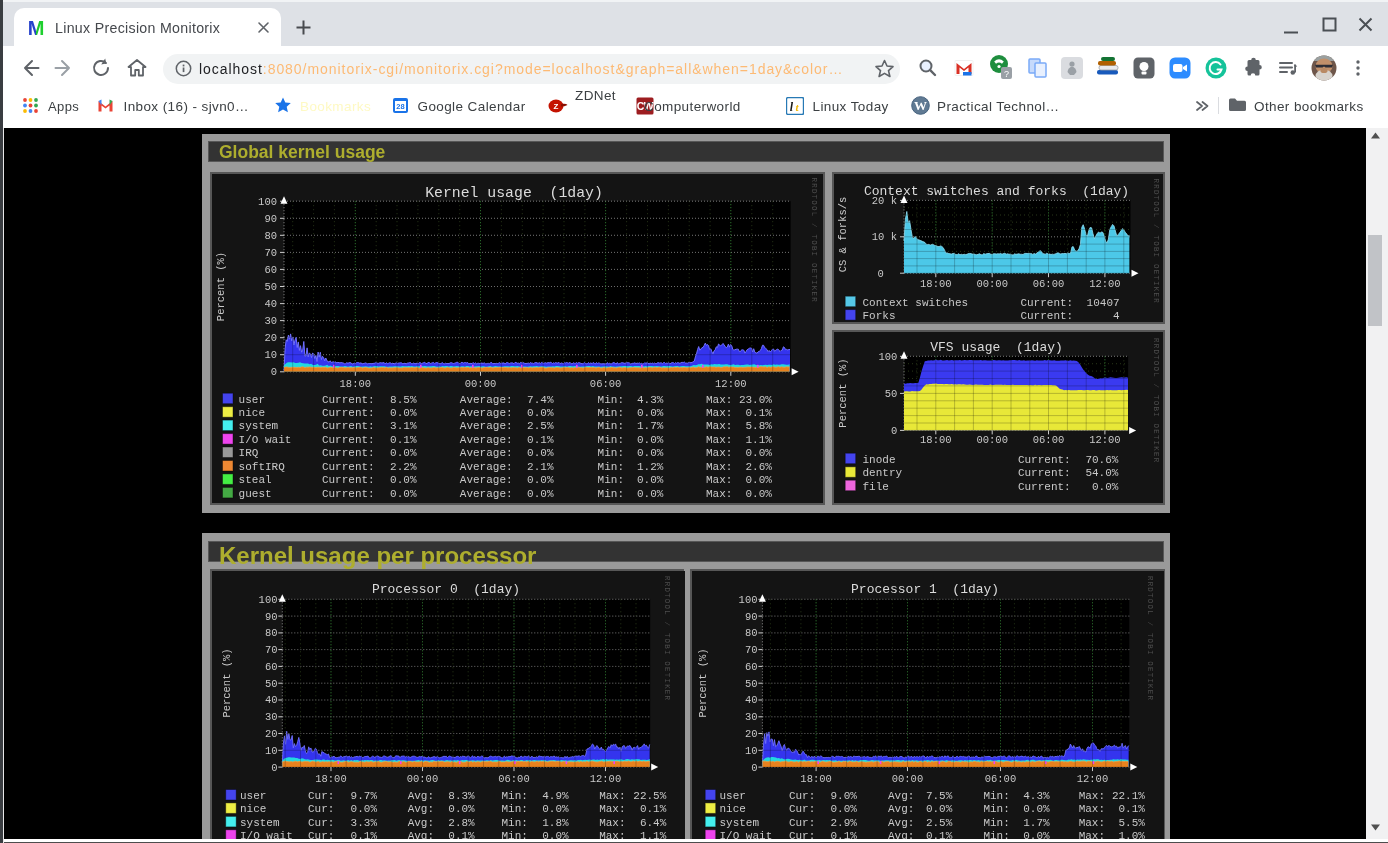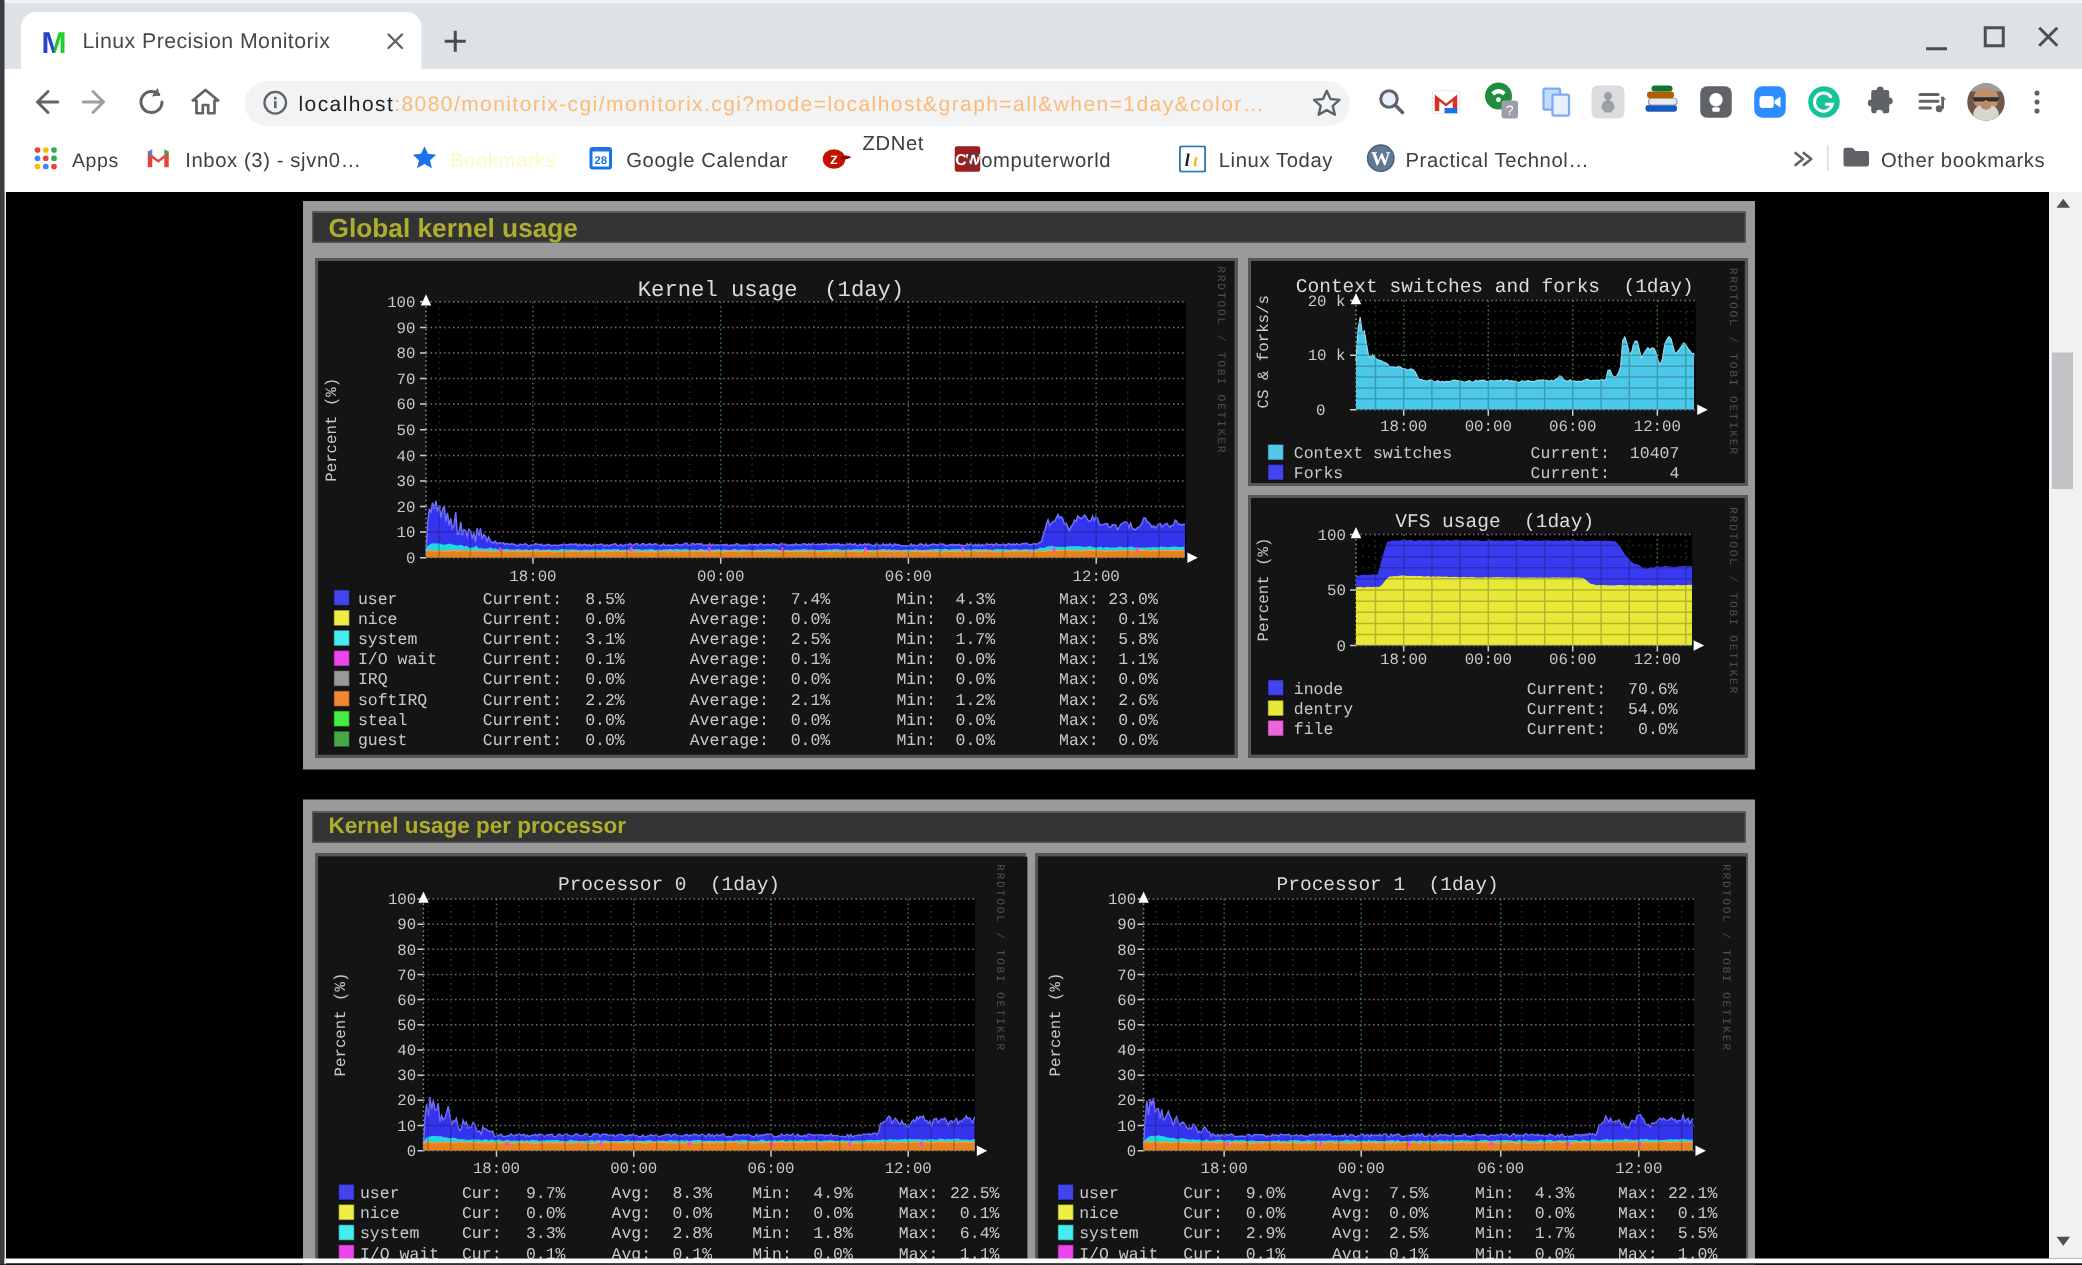--- a/index.html
+++ b/index.html
@@ -179,21 +179,21 @@
     <circle cx="9.5" cy="9.5" r="8.8" fill="none" stroke="#46627e" stroke-width="1"></circle>
     <text x="9.5" y="14" font-size="13" fill="#fff" text-anchor="middle" font-family="Liberation Serif" font-weight="bold">W</text>
   </svg>
 <svg style="position:absolute;left:1194.0px;top:97.5px" width="16" height="16" viewBox="0 0 16 16">
     <path d="M3 4 L8 8 L3 12 M8.5 4 L13.5 8 L8.5 12" stroke="#5f6368" stroke-width="1.8" fill="none" stroke-linecap="round" stroke-linejoin="round"></path>
   </svg>
 <svg style="position:absolute;left:1227.5px;top:97.0px" width="19" height="16" viewBox="0 0 19 16">
     <path d="M1 3 a1.5 1.5 0 0 1 1.5 -1.5 H7 l2 2.2 H16.5 A1.5 1.5 0 0 1 18 5.2 V12.5 A1.5 1.5 0 0 1 16.5 14 H2.5 A1.5 1.5 0 0 1 1 12.5Z" fill="#5f6368"></path>
   </svg>
 <div class="abs" style="top:98.5px;left:48px;font-size:13px;letter-spacing:0.4px;color:#3c4043">Apps</div>
-<div class="abs" style="top:98.5px;left:123.5px;font-size:13.5px;letter-spacing:0.4px;color:#3c4043">Inbox (3) - sjvn0…</div>
+<div class="abs" style="top:98.5px;left:123.5px;font-size:13.5px;letter-spacing:0.4px;color:#3c4043">Inbox (16) - sjvn0…</div>
 <div class="abs" style="top:98.5px;left:300px;font-size:13.5px;letter-spacing:0.4px;color:#fef9c3">Bookmarks</div>
 <div class="abs" style="top:98.5px;left:417.5px;font-size:13.5px;letter-spacing:0.4px;color:#3c4043">Google Calendar</div>
 <div class="abs" style="top:88px;left:575px;font-size:13.5px;letter-spacing:0.4px;color:#3c4043">ZDNet</div>
 <div class="abs" style="top:98.5px;left:644px;font-size:13.5px;letter-spacing:0.4px;color:#3c4043">Computerworld</div>
 <div class="abs" style="top:98.5px;left:812.5px;font-size:13.5px;letter-spacing:0.4px;color:#3c4043">Linux Today</div>
 <div class="abs" style="top:98.5px;left:937px;font-size:13.5px;letter-spacing:0.4px;color:#3c4043">Practical Technol…</div>
 <div class="abs" style="top:97px;left:1218px;width:1px;height:17px;background:#dadce0"></div>
 <div class="abs" style="top:98.5px;left:1254px;font-size:13.5px;letter-spacing:0.4px;color:#3c4043">Other bookmarks</div>
 
 <div class="abs" style="left:2.5px;top:127.5px;width:1363.5px;height:711.5px;background:#000"></div>
@@ -388,21 +388,21 @@
     <text x="183.9" y="144.0" font-family="&quot;Liberation Mono&quot;, monospace" font-size="11" fill="#c9c9c9" text-anchor="start" font-weight="normal">Current:</text>
     <text x="284.4" y="144.0" font-family="&quot;Liberation Mono&quot;, monospace" font-size="11" fill="#c9c9c9" text-anchor="end" font-weight="normal">54.0%</text>
     <rect x="11.2" y="148.2" width="10.5" height="10.5" fill="#ee66dd" stroke="rgba(0,0,0,0.4)" stroke-width="1"></rect>
     <text x="28.5" y="157.5" font-family="&quot;Liberation Mono&quot;, monospace" font-size="11" fill="#c9c9c9" text-anchor="start" font-weight="normal">file</text>
     <text x="183.9" y="157.5" font-family="&quot;Liberation Mono&quot;, monospace" font-size="11" fill="#c9c9c9" text-anchor="start" font-weight="normal">Current:</text>
     <text x="284.4" y="157.5" font-family="&quot;Liberation Mono&quot;, monospace" font-size="11" fill="#c9c9c9" text-anchor="end" font-weight="normal">0.0%</text>
   </svg>
 
 <div class="abs" style="left:201.5px;top:533px;width:968px;height:310px;background:#9a9a9a"></div>
 <div class="abs" style="left:207.5px;top:540.5px;width:956px;height:21px;background:#333333;border:1.5px solid #575757"></div>
-<div class="abs" style="left:219px;top:541.5px;font-size:15px;font-weight:bold;color:#aeae2e">Kernel usage per processor</div>
+<div class="abs" style="left:219px;top:541.5px;font-size:24px;font-weight:bold;color:#aeae2e">Kernel usage per processor</div>
 <div class="abs" style="left:210px;top:569px;width:473.5px;height:274px;background:#131313;border:2px solid #575757"></div>
 <div class="abs" style="left:689.5px;top:569px;width:475.5px;height:274px;background:#131313;border:2px solid #575757"></div>
 <svg style="position:absolute;left:212px;top:571px" width="473.20000000000005" height="272" viewBox="0 0 473.20000000000005 272">
     <rect x="0" y="0" width="473.20000000000005" height="272" fill="#141414"></rect>
     <rect x="70.3" y="28.3" width="367.9" height="167.8" fill="#000000"></rect>
     <path d="M103.8 28.3V196.1 M88.5 28.3V196.1 M73.2 28.3V196.1 M134.2 28.3V196.1 M149.5 28.3V196.1 M164.8 28.3V196.1 M180.0 28.3V196.1 M195.2 28.3V196.1 M225.8 28.3V196.1 M241.0 28.3V196.1 M256.2 28.3V196.1 M271.5 28.3V196.1 M286.8 28.3V196.1 M317.2 28.3V196.1 M332.5 28.3V196.1 M347.8 28.3V196.1 M363.0 28.3V196.1 M378.2 28.3V196.1 M408.8 28.3V196.1 M424.0 28.3V196.1" stroke="rgba(95,130,60,0.5)" stroke-width="1" stroke-dasharray="1 3" fill="none"></path>
     <path d="M119.0 28.3V196.1 M210.5 28.3V196.1 M302.0 28.3V196.1 M393.5 28.3V196.1" stroke="rgba(80,200,80,0.8)" stroke-width="1" stroke-dasharray="1 2" fill="none"></path>
     <path d="M70.3 196.1H438.2 M70.3 179.3H438.2 M70.3 162.5H438.2 M70.3 145.8H438.2 M70.3 129.0H438.2 M70.3 112.2H438.2 M70.3 95.4H438.2 M70.3 78.6H438.2 M70.3 61.9H438.2 M70.3 45.1H438.2 M70.3 28.3H438.2 M70.3 28.3V196.1" stroke="rgba(200,200,200,0.7)" stroke-width="1" stroke-dasharray="1 2" fill="none"></path>
     <path d="M70.3 196.1 L70.3 192.41 L71.4 172.27 L72.5 164.88 L73.6 173.31 L74.7 160.28 L75.8 168.43 L76.9 162.81 L78.0 168.93 L79.1 169.01 L80.2 164.51 L81.3 176.83 L82.4 172.58 L83.5 175.53 L84.6 174.50 L85.7 170.56 L86.8 166.41 L87.9 172.14 L89.0 179.44 L90.1 176.12 L91.2 176.78 L92.3 174.51 L93.4 180.11 L94.5 182.69 L95.6 181.55 L96.7 175.84 L97.8 178.70 L98.9 176.96 L100.0 181.00 L101.1 180.96 L102.2 180.20 L103.3 177.27 L104.4 178.20 L105.5 181.64 L106.6 183.50 L107.7 182.89 L108.8 185.24 L109.9 180.45 L111.0 181.53 L112.1 181.65 L113.2 182.79 L114.3 183.16 L115.4 183.63 L116.5 183.04 L117.6 186.50 L118.7 186.64 L119.8 185.78 L120.9 186.06 L122.0 185.07 L123.1 186.56 L124.2 186.69 L125.3 186.58 L126.4 186.21 L127.5 186.35 L128.6 184.88 L129.7 185.62 L130.8 186.47 L131.9 185.33 L133.0 185.92 L134.1 184.84 L135.2 185.74 L136.3 185.69 L137.4 185.11 L138.5 186.74 L139.6 185.65 L140.7 186.74 L141.8 186.15 L142.9 185.73 L144.0 185.86 L145.1 185.12 L146.2 186.27 L147.3 185.01 L148.4 185.49 L149.5 185.47 L150.6 186.50 L151.7 186.22 L152.8 185.48 L153.9 185.52 L155.0 185.36 L156.1 185.08 L157.2 186.87 L158.3 186.90 L159.4 186.07 L160.5 185.20 L161.6 185.43 L162.7 186.33 L163.8 185.70 L164.9 185.20 L166.0 184.92 L167.1 185.98 L168.2 186.12 L169.3 186.52 L170.4 186.08 L171.5 185.11 L172.6 185.02 L173.7 185.53 L174.8 186.14 L175.9 186.26 L177.0 185.66 L178.1 184.98 L179.2 184.78 L180.3 186.62 L181.4 186.54 L182.5 186.50 L183.6 184.87 L184.7 184.85 L185.8 184.97 L186.9 185.11 L188.0 186.72 L189.1 185.36 L190.2 185.19 L191.3 185.04 L192.4 185.16 L193.5 186.01 L194.6 185.49 L195.7 186.11 L196.8 185.44 L197.9 186.54 L199.0 186.22 L200.1 185.41 L201.2 185.23 L202.3 185.20 L203.4 185.62 L204.5 186.17 L205.6 186.37 L206.7 185.88 L207.8 185.38 L208.9 186.04 L210.0 185.30 L211.1 186.10 L212.2 185.97 L213.3 186.36 L214.4 186.86 L215.5 186.76 L216.6 185.53 L217.7 186.92 L218.8 186.75 L219.9 186.25 L221.0 186.09 L222.1 185.44 L223.2 186.12 L224.3 186.18 L225.4 185.52 L226.5 186.36 L227.6 186.77 L228.7 186.42 L229.8 186.15 L230.9 185.69 L232.0 185.19 L233.1 185.59 L234.2 185.17 L235.3 186.71 L236.4 185.64 L237.5 185.12 L238.6 185.50 L239.7 186.04 L240.8 186.20 L241.9 186.26 L243.0 186.55 L244.1 185.85 L245.2 185.36 L246.3 185.42 L247.4 186.36 L248.5 185.52 L249.6 186.15 L250.7 184.92 L251.8 185.58 L252.9 185.45 L254.0 186.39 L255.1 185.52 L256.2 184.98 L257.3 185.70 L258.4 186.67 L259.5 185.81 L260.6 184.80 L261.7 186.60 L262.8 185.35 L263.9 186.77 L265.0 185.66 L266.1 185.39 L267.2 185.99 L268.3 186.00 L269.4 185.13 L270.5 185.07 L271.6 186.70 L272.7 186.83 L273.8 186.55 L274.9 186.75 L276.0 186.83 L277.1 185.95 L278.2 185.16 L279.3 185.31 L280.4 185.86 L281.5 185.80 L282.6 185.57 L283.7 185.32 L284.8 185.99 L285.9 185.48 L287.0 185.40 L288.1 185.83 L289.2 186.49 L290.3 186.95 L291.4 186.12 L292.5 185.06 L293.6 186.83 L294.7 185.57 L295.8 186.20 L296.9 185.35 L298.0 185.87 L299.1 185.00 L300.2 184.99 L301.3 185.41 L302.4 185.10 L303.5 186.42 L304.6 186.75 L305.7 186.87 L306.8 186.11 L307.9 186.57 L309.0 184.91 L310.1 185.96 L311.2 186.19 L312.3 185.37 L313.4 185.43 L314.5 185.81 L315.6 185.66 L316.7 184.81 L317.8 186.79 L318.9 186.18 L320.0 185.15 L321.1 186.52 L322.2 186.37 L323.3 186.59 L324.4 185.73 L325.5 186.71 L326.6 185.07 L327.7 185.07 L328.8 185.52 L329.9 185.55 L331.0 186.04 L332.1 185.55 L333.2 186.11 L334.3 185.44 L335.4 185.45 L336.5 185.43 L337.6 186.36 L338.7 185.62 L339.8 185.73 L340.9 185.94 L342.0 184.86 L343.1 186.26 L344.2 185.79 L345.3 186.23 L346.4 185.79 L347.5 186.73 L348.6 186.62 L349.7 186.48 L350.8 186.84 L351.9 186.89 L353.0 185.30 L354.1 186.98 L355.2 185.32 L356.3 186.88 L357.4 186.48 L358.5 186.14 L359.6 185.95 L360.7 185.53 L361.8 185.98 L362.9 185.26 L364.0 185.07 L365.1 185.25 L366.2 185.12 L367.3 184.63 L368.4 185.78 L369.5 184.90 L370.6 184.48 L371.7 184.46 L372.8 185.48 L373.9 183.19 L375.0 177.96 L376.1 177.87 L377.2 176.56 L378.3 176.66 L379.4 174.64 L380.5 172.94 L381.6 173.93 L382.7 178.00 L383.8 176.13 L384.9 174.51 L386.0 175.97 L387.1 177.63 L388.2 178.60 L389.3 176.03 L390.4 178.74 L391.5 178.28 L392.6 179.96 L393.7 180.61 L394.8 178.85 L395.9 176.52 L397.0 175.48 L398.1 176.93 L399.2 173.68 L400.3 175.14 L401.4 173.20 L402.5 174.18 L403.6 172.92 L404.7 176.20 L405.8 175.96 L406.9 178.00 L408.0 176.14 L409.1 180.32 L410.2 175.73 L411.3 174.81 L412.4 174.69 L413.5 177.39 L414.6 175.93 L415.7 174.82 L416.8 175.37 L417.9 174.41 L419.0 176.05 L420.1 179.27 L421.2 176.75 L422.3 176.13 L423.4 177.24 L424.5 175.94 L425.6 174.59 L426.7 178.34 L427.8 176.41 L428.9 176.62 L430.0 175.31 L431.1 174.72 L432.2 172.87 L433.3 174.86 L434.4 174.22 L435.5 176.14 L436.6 177.26 L437.7 173.45 L437.7 196.1Z" fill="#3434ee"></path>
     <path d="M70.3 192.41 L71.4 172.27 L72.5 164.88 L73.6 173.31 L74.7 160.28 L75.8 168.43 L76.9 162.81 L78.0 168.93 L79.1 169.01 L80.2 164.51 L81.3 176.83 L82.4 172.58 L83.5 175.53 L84.6 174.50 L85.7 170.56 L86.8 166.41 L87.9 172.14 L89.0 179.44 L90.1 176.12 L91.2 176.78 L92.3 174.51 L93.4 180.11 L94.5 182.69 L95.6 181.55 L96.7 175.84 L97.8 178.70 L98.9 176.96 L100.0 181.00 L101.1 180.96 L102.2 180.20 L103.3 177.27 L104.4 178.20 L105.5 181.64 L106.6 183.50 L107.7 182.89 L108.8 185.24 L109.9 180.45 L111.0 181.53 L112.1 181.65 L113.2 182.79 L114.3 183.16 L115.4 183.63 L116.5 183.04 L117.6 186.50 L118.7 186.64 L119.8 185.78 L120.9 186.06 L122.0 185.07 L123.1 186.56 L124.2 186.69 L125.3 186.58 L126.4 186.21 L127.5 186.35 L128.6 184.88 L129.7 185.62 L130.8 186.47 L131.9 185.33 L133.0 185.92 L134.1 184.84 L135.2 185.74 L136.3 185.69 L137.4 185.11 L138.5 186.74 L139.6 185.65 L140.7 186.74 L141.8 186.15 L142.9 185.73 L144.0 185.86 L145.1 185.12 L146.2 186.27 L147.3 185.01 L148.4 185.49 L149.5 185.47 L150.6 186.50 L151.7 186.22 L152.8 185.48 L153.9 185.52 L155.0 185.36 L156.1 185.08 L157.2 186.87 L158.3 186.90 L159.4 186.07 L160.5 185.20 L161.6 185.43 L162.7 186.33 L163.8 185.70 L164.9 185.20 L166.0 184.92 L167.1 185.98 L168.2 186.12 L169.3 186.52 L170.4 186.08 L171.5 185.11 L172.6 185.02 L173.7 185.53 L174.8 186.14 L175.9 186.26 L177.0 185.66 L178.1 184.98 L179.2 184.78 L180.3 186.62 L181.4 186.54 L182.5 186.50 L183.6 184.87 L184.7 184.85 L185.8 184.97 L186.9 185.11 L188.0 186.72 L189.1 185.36 L190.2 185.19 L191.3 185.04 L192.4 185.16 L193.5 186.01 L194.6 185.49 L195.7 186.11 L196.8 185.44 L197.9 186.54 L199.0 186.22 L200.1 185.41 L201.2 185.23 L202.3 185.20 L203.4 185.62 L204.5 186.17 L205.6 186.37 L206.7 185.88 L207.8 185.38 L208.9 186.04 L210.0 185.30 L211.1 186.10 L212.2 185.97 L213.3 186.36 L214.4 186.86 L215.5 186.76 L216.6 185.53 L217.7 186.92 L218.8 186.75 L219.9 186.25 L221.0 186.09 L222.1 185.44 L223.2 186.12 L224.3 186.18 L225.4 185.52 L226.5 186.36 L227.6 186.77 L228.7 186.42 L229.8 186.15 L230.9 185.69 L232.0 185.19 L233.1 185.59 L234.2 185.17 L235.3 186.71 L236.4 185.64 L237.5 185.12 L238.6 185.50 L239.7 186.04 L240.8 186.20 L241.9 186.26 L243.0 186.55 L244.1 185.85 L245.2 185.36 L246.3 185.42 L247.4 186.36 L248.5 185.52 L249.6 186.15 L250.7 184.92 L251.8 185.58 L252.9 185.45 L254.0 186.39 L255.1 185.52 L256.2 184.98 L257.3 185.70 L258.4 186.67 L259.5 185.81 L260.6 184.80 L261.7 186.60 L262.8 185.35 L263.9 186.77 L265.0 185.66 L266.1 185.39 L267.2 185.99 L268.3 186.00 L269.4 185.13 L270.5 185.07 L271.6 186.70 L272.7 186.83 L273.8 186.55 L274.9 186.75 L276.0 186.83 L277.1 185.95 L278.2 185.16 L279.3 185.31 L280.4 185.86 L281.5 185.80 L282.6 185.57 L283.7 185.32 L284.8 185.99 L285.9 185.48 L287.0 185.40 L288.1 185.83 L289.2 186.49 L290.3 186.95 L291.4 186.12 L292.5 185.06 L293.6 186.83 L294.7 185.57 L295.8 186.20 L296.9 185.35 L298.0 185.87 L299.1 185.00 L300.2 184.99 L301.3 185.41 L302.4 185.10 L303.5 186.42 L304.6 186.75 L305.7 186.87 L306.8 186.11 L307.9 186.57 L309.0 184.91 L310.1 185.96 L311.2 186.19 L312.3 185.37 L313.4 185.43 L314.5 185.81 L315.6 185.66 L316.7 184.81 L317.8 186.79 L318.9 186.18 L320.0 185.15 L321.1 186.52 L322.2 186.37 L323.3 186.59 L324.4 185.73 L325.5 186.71 L326.6 185.07 L327.7 185.07 L328.8 185.52 L329.9 185.55 L331.0 186.04 L332.1 185.55 L333.2 186.11 L334.3 185.44 L335.4 185.45 L336.5 185.43 L337.6 186.36 L338.7 185.62 L339.8 185.73 L340.9 185.94 L342.0 184.86 L343.1 186.26 L344.2 185.79 L345.3 186.23 L346.4 185.79 L347.5 186.73 L348.6 186.62 L349.7 186.48 L350.8 186.84 L351.9 186.89 L353.0 185.30 L354.1 186.98 L355.2 185.32 L356.3 186.88 L357.4 186.48 L358.5 186.14 L359.6 185.95 L360.7 185.53 L361.8 185.98 L362.9 185.26 L364.0 185.07 L365.1 185.25 L366.2 185.12 L367.3 184.63 L368.4 185.78 L369.5 184.90 L370.6 184.48 L371.7 184.46 L372.8 185.48 L373.9 183.19 L375.0 177.96 L376.1 177.87 L377.2 176.56 L378.3 176.66 L379.4 174.64 L380.5 172.94 L381.6 173.93 L382.7 178.00 L383.8 176.13 L384.9 174.51 L386.0 175.97 L387.1 177.63 L388.2 178.60 L389.3 176.03 L390.4 178.74 L391.5 178.28 L392.6 179.96 L393.7 180.61 L394.8 178.85 L395.9 176.52 L397.0 175.48 L398.1 176.93 L399.2 173.68 L400.3 175.14 L401.4 173.20 L402.5 174.18 L403.6 172.92 L404.7 176.20 L405.8 175.96 L406.9 178.00 L408.0 176.14 L409.1 180.32 L410.2 175.73 L411.3 174.81 L412.4 174.69 L413.5 177.39 L414.6 175.93 L415.7 174.82 L416.8 175.37 L417.9 174.41 L419.0 176.05 L420.1 179.27 L421.2 176.75 L422.3 176.13 L423.4 177.24 L424.5 175.94 L425.6 174.59 L426.7 178.34 L427.8 176.41 L428.9 176.62 L430.0 175.31 L431.1 174.72 L432.2 172.87 L433.3 174.86 L434.4 174.22 L435.5 176.14 L436.6 177.26 L437.7 173.45" stroke="#7070ff" stroke-width="0.9" fill="none"></path>

